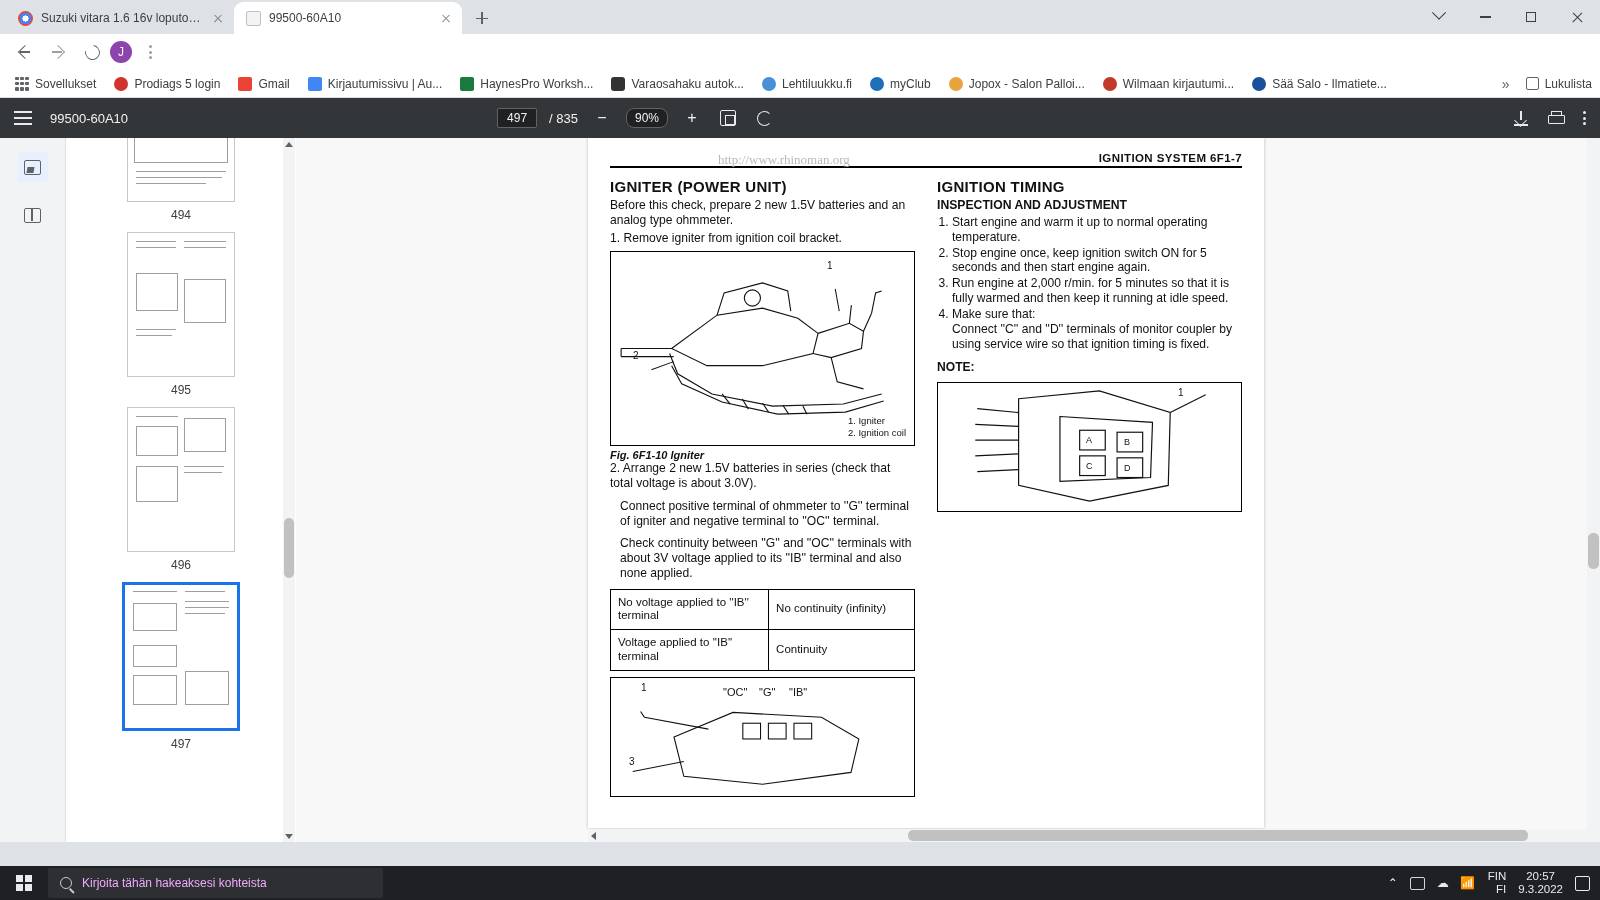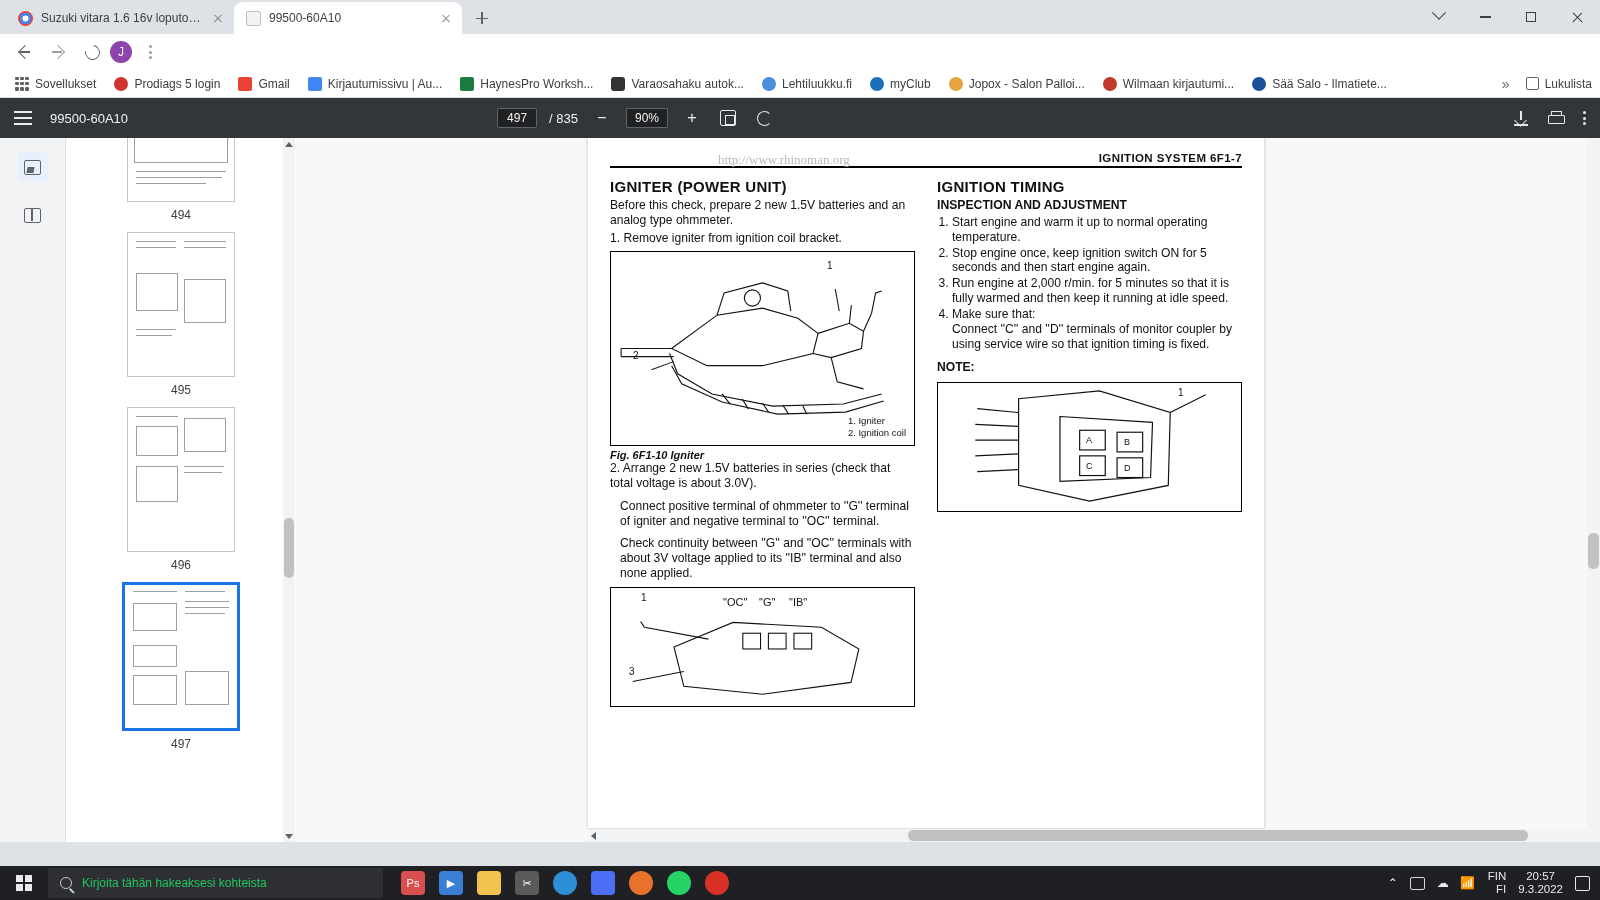--- a/index.html
+++ b/index.html
@@ -73,21 +73,21 @@
   .readlist { display:flex; align-items:center; gap:6px; }
   .book-ic { width:13px; height:13px; border:1.4px solid #5f6368; border-radius:2px; }
 
   
   .pdfbar { height:40px; background:#323639; display:flex; align-items:center; color:#f1f1f1; font-size:13px; padding:0 14px; }
   .hamb { width:18px; height:14px; display:flex; flex-direction:column; justify-content:space-between; margin-right:18px; }
   .hamb i { height:2px; background:#e8eaed; }
   .pdf-title { font-size:13px; }
   .pdf-center { margin:0 auto; display:flex; align-items:center; gap:12px; }
   .pg-box { background:#1f2123; border:1px solid #5f6368; border-radius:2px; padding:2px 6px; font-size:12px; min-width:40px; text-align:center; }
-  .zoom-box { background:#1f2123; border:1px solid #5f6368; border-radius:1px; padding:2px 8px; font-size:12px; }
+  .zoom-box { background:#1f2123; border:1px solid #5f6368; border-radius:8px; padding:2px 8px; font-size:12px; }
   .circ-btn { width:24px; height:24px; display:flex; align-items:center; justify-content:center; border-radius:50%; font-size:16px; }
   .ic-sq { width:16px; height:16px; border:1.5px solid #e8eaed; border-radius:2px; position:relative; }
   .ic-sq::after { content:""; position:absolute; left:4px; top:4px; width:8px; height:8px; border:1.5px solid #e8eaed; }
   .ic-rot { width:15px; height:15px; border:1.6px solid #e8eaed; border-radius:50%; border-right-color:transparent; }
   .pdf-right { margin-left:auto; display:flex; align-items:center; gap:20px; }
   .ic-dl { width:14px; height:15px; position:relative; }
   .ic-dl::before { content:""; position:absolute; left:6px; top:0; width:1.6px; height:9px; background:#e8eaed; }
   .ic-dl::after { content:""; position:absolute; left:2.5px; top:5px; width:8px; height:8px; border-left:1.6px solid #e8eaed; border-bottom:1.6px solid #e8eaed; transform:rotate(-45deg); }
   .ic-dl i { position:absolute; left:0; bottom:0; width:14px; height:1.6px; background:#e8eaed; }
   .ic-print { width:15px; height:14px; position:relative; }
@@ -151,21 +151,21 @@
   .hthumb { position:absolute; left:320px; top:1px; width:620px; height:11px; background:#c1c1c1; border-radius:5px; }
   .htri-l { position:absolute; left:3px; top:3px; width:0;height:0;border-top:4px solid transparent;border-bottom:4px solid transparent;border-right:5px solid #5f6368;}
   .right-scroll { position:absolute; right:0; top:0; width:13px; height:691px; background:#f1f3f4; }
   .rthumb { position:absolute; top:395px; left:1px; width:11px; height:36px; background:#c1c1c1; border-radius:5px; }
 
   
   .taskbar { height:34px; background:#1f2023; display:flex; align-items:center; color:#e8eaed; font-size:12px; }
   .start { width:48px; height:34px; display:flex; align-items:center; justify-content:center; }
   .winlogo { width:16px; height:16px; display:grid; grid-template-columns:1fr 1fr; grid-template-rows:1fr 1fr; gap:2px; }
   .winlogo i { background:#e8eaed; }
-  .search-box { width:335px; height:30px; background:#2d2f33; border-radius:2px; display:flex; align-items:center; gap:10px; padding:0 12px; color:#22c55e; }
+  .search-box { width:335px; height:30px; background:#2d2f33; border-radius:2px; display:flex; align-items:center; gap:10px; padding:0 12px; color:#f0abfc; }
   .mag { width:12px; height:12px; border:1.5px solid #c8cbd0; border-radius:50%; position:relative; }
   .mag::after { content:""; position:absolute; right:-4px; bottom:-3px; width:6px; height:1.5px; background:#c8cbd0; transform:rotate(45deg); }
   .tb-icons { display:flex; align-items:center; gap:14px; margin-left:18px; }
   .ticon { width:24px; height:24px; border-radius:4px; display:flex; align-items:center; justify-content:center; font-size:11px; color:#fff; }
   .tray { margin-left:auto; display:flex; align-items:center; gap:12px; padding-right:10px; }
   .tray-clock { text-align:center; line-height:1.15; font-size:11.5px; }
   .lang { text-align:right; line-height:1.15; font-size:11.5px; }
   .tray-ic { width:15px; height:13px; position:relative; opacity:.9; }
   .notif { width:15px; height:15px; border:1.4px solid #e8eaed; border-radius:2px; }
 </style>
@@ -435,20 +435,32 @@
                 <div>1.  Igniter</div>
                 <div>2.  Ignition coil</div>
               </div>
             </div>
             <div class="figcap">Fig. 6F1-10  Igniter</div>
 
             <p class="body">2. Arrange 2 new 1.5V batteries in series (check that total voltage is about 3.0V).</p>
             <p class="body" style="margin-top:8px;padding-left:10px;">Connect positive terminal of ohmmeter to ''G'' terminal of igniter and negative terminal to ''OC'' terminal.</p>
             <p class="body" style="margin-top:8px;padding-left:10px;">Check continuity between ''G'' and ''OC'' terminals with about 3V voltage applied to its ''IB'' terminal and also none applied.</p>
 
+            <table class="tbl">
+              <tbody>
+                  <tr>
+                <td style="width:52%">No voltage applied to ''IB'' terminal</td>
+                <td>No continuity (infinity)</td>
+              </tr>
+              <tr>
+                <td>Voltage applied to ''IB'' terminal</td>
+                <td>Continuity</td>
+              </tr>
+            </tbody>
+              </table>
 
             <div class="figbox2">
               <svg width="100%" height="100%" viewBox="0 0 300 120">
                 <g fill="none" stroke="#111" stroke-width="1.1">
                   <path d="M60 60 L120 35 L210 40 L248 62 L240 96 L150 108 L70 100 Z"></path>
                   <rect x="130" y="46" width="18" height="16"></rect>
                   <rect x="156" y="46" width="18" height="16"></rect>
                   <rect x="182" y="46" width="18" height="16"></rect>
                   <path d="M30 40 L95 52 M30 40 L26 34"></path>
                   <path d="M18 95 L70 85"></path>
@@ -515,37 +527,20 @@
         <i></i>
         <i></i>
         <i></i>
         <i></i>
       </span>
   </div>
   <div class="search-box">
     <span class="mag"></span>
     <span>Kirjoita tähän hakeaksesi kohteista</span>
   </div>
-  <div class="tb-icons">
-    <div class="ticon" style="background:#d94f4f">
-        <span>Ps</span>
-      </div>
-    <div class="ticon" style="background:#3a7fd5">
-        <span>▶</span>
-      </div>
-    <div class="ticon" style="background:#f2c14e"></div>
-    <div class="ticon" style="background:#5a5a5a">
-        <span>✂</span>
-      </div>
-    <div class="ticon" style="background:#2e8ed6;border-radius:50%"></div>
-    <div class="ticon" style="background:#4c6ef5"></div>
-    <div class="ticon" style="background:#e8712b;border-radius:50%"></div>
-    <div class="ticon" style="background:#25d366;border-radius:50%"></div>
-    <div class="ticon" style="background:#d93025;border-radius:50%"></div>
-  </div>
   <div class="tray">
     <span>⌃</span>
     <span class="tray-ic" style="border:1.3px solid #e8eaed;border-radius:2px"></span>
     <span>☁</span>
     <span>📶</span>
     <span class="lang">
       <span style="display:block">FIN</span>
       <span style="display:block">FI</span>
     </span>
     <span class="tray-clock">

